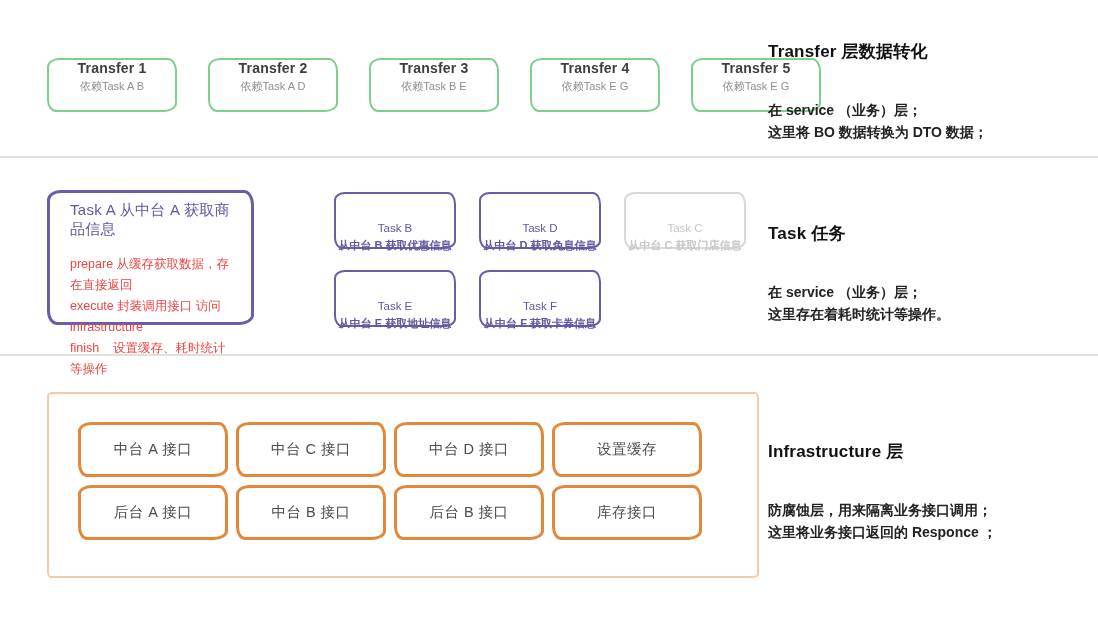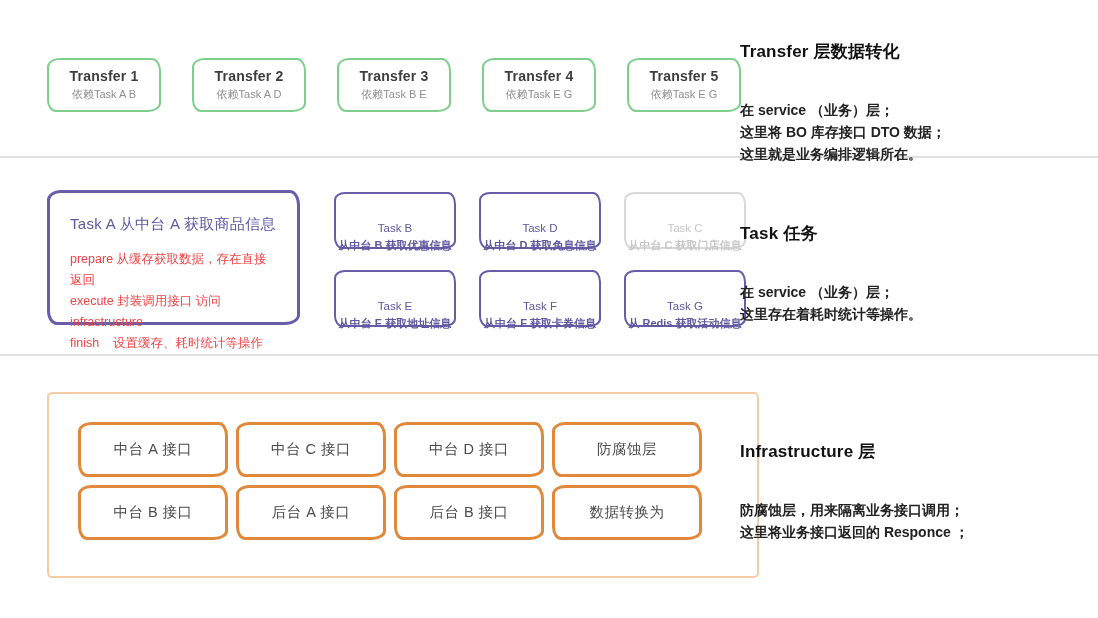--- a/index.html
+++ b/index.html
@@ -27,60 +27,59 @@
 
   
   .transfer-row {
     position: absolute;
     left: 47px;
     top: 58px;
     display: flex;
     gap: 31px;
   }
   .t-box {
-    width: 114px;
+    width: 130px;
     height: 54px;
     border: 2.5px solid #7ecf8b;
     border-radius: 12px 9px 13px 9px / 9px 13px 9px 12px;
     background: #ffffff;
     display: flex;
     flex-direction: column;
     align-items: center;
-    justify-content: center;
     gap: 3px;
   }
   .t-title { font-size: 14px; font-weight: 700; color: #3d3d3d; letter-spacing: .2px; }
   .t-sub   { font-size: 11px; color: #8e8e8e; }
 
   
-  .note { position: absolute; left: 740px; width: 320px; color: #161616; }
+  .note { position: absolute; left: 768px; width: 320px; color: #161616; }
   .note h2 { font-size: 17px; font-weight: 700; color: #111111; letter-spacing: .2px; }
   .note .note-body { margin-top: 36px; }
   .note .note-body div {
     font-size: 14px;
     font-weight: 700;
     color: #222222;
     line-height: 22px;
     white-space: pre-wrap;
   }
   .note-transfer { top: 40px; }
   .note-task { top: 222px; }
   .note-infra { top: 440px; }
 
   
   .task-a {
     position: absolute;
     left: 47px;
     top: 190px;
-    width: 253px;
+    width: 207px;
     height: 135px;
     border: 3px solid #675da9;
     border-radius: 14px 10px 15px 10px / 10px 15px 10px 14px;
     background: #ffffff;
-    padding: 22px 18px 0 20px;
+    padding: 8px 18px 0 20px;
   }
   .task-a-title {
     font-size: 15px;
     color: #5f57a0;
     font-weight: 500;
     letter-spacing: .3px;
     margin-bottom: 15px;
   }
   .task-a-line {
     font-size: 12.5px;
@@ -176,22 +175,21 @@
     <div class="t-box">
       <div class="t-title">Transfer 5</div>
       <div class="t-sub">依赖Task E G</div>
     </div>
   </section>
 
   <aside class="note note-transfer">
     <h2>Transfer 层数据转化</h2>
     <div class="note-body">
       <div>在 service （业务）层；</div>
-      <div>这里将 BO 库存接口 DTO 数据；</div>
-      <div>这里就是业务编排逻辑所在。</div>
+      <div>这里将 BO 数据转换为 DTO 数据；</div>
     </div>
   </aside>
 
   <section class="task-a">
     <div class="task-a-title">Task A 从中台 A 获取商品信息</div>
     <div class="task-a-line">prepare 从缓存获取数据，存在直接返回</div>
     <div class="task-a-line">execute 封装调用接口 访问 infrastructure</div>
     <div class="task-a-line">finish    设置缓存、耗时统计等操作</div>
   </section>
 
@@ -209,44 +207,40 @@
       <div class="k-sub">从中台 C 获取门店信息</div>
     </div>
     <div class="task-box">
       <div class="k-title">Task E</div>
       <div class="k-sub">从中台 E 获取地址信息</div>
     </div>
     <div class="task-box">
       <div class="k-title">Task F</div>
       <div class="k-sub">从中台 F 获取卡券信息</div>
     </div>
-    <div class="task-box">
-      <div class="k-title">Task G</div>
-      <div class="k-sub">从 Redis 获取活动信息</div>
-    </div>
   </section>
 
   <aside class="note note-task">
     <h2>Task 任务</h2>
     <div class="note-body">
       <div>在 service （业务）层；</div>
       <div>这里存在着耗时统计等操作。</div>
     </div>
   </aside>
 
   <section class="infra-container">
     <div class="infra-grid">
       <div class="infra-box">中台 A 接口</div>
       <div class="infra-box">中台 C 接口</div>
       <div class="infra-box">中台 D 接口</div>
-      <div class="infra-box">防腐蚀层</div>
+      <div class="infra-box">设置缓存</div>
+      <div class="infra-box">后台 A 接口</div>
       <div class="infra-box">中台 B 接口</div>
-      <div class="infra-box">后台 A 接口</div>
       <div class="infra-box">后台 B 接口</div>
-      <div class="infra-box">数据转换为</div>
+      <div class="infra-box">库存接口</div>
     </div>
   </section>
 
   <aside class="note note-infra">
     <h2>Infrastructure 层</h2>
     <div class="note-body">
       <div>防腐蚀层，用来隔离业务接口调用；</div>
       <div>这里将业务接口返回的 Responce ；</div>
     </div>
   </aside>

